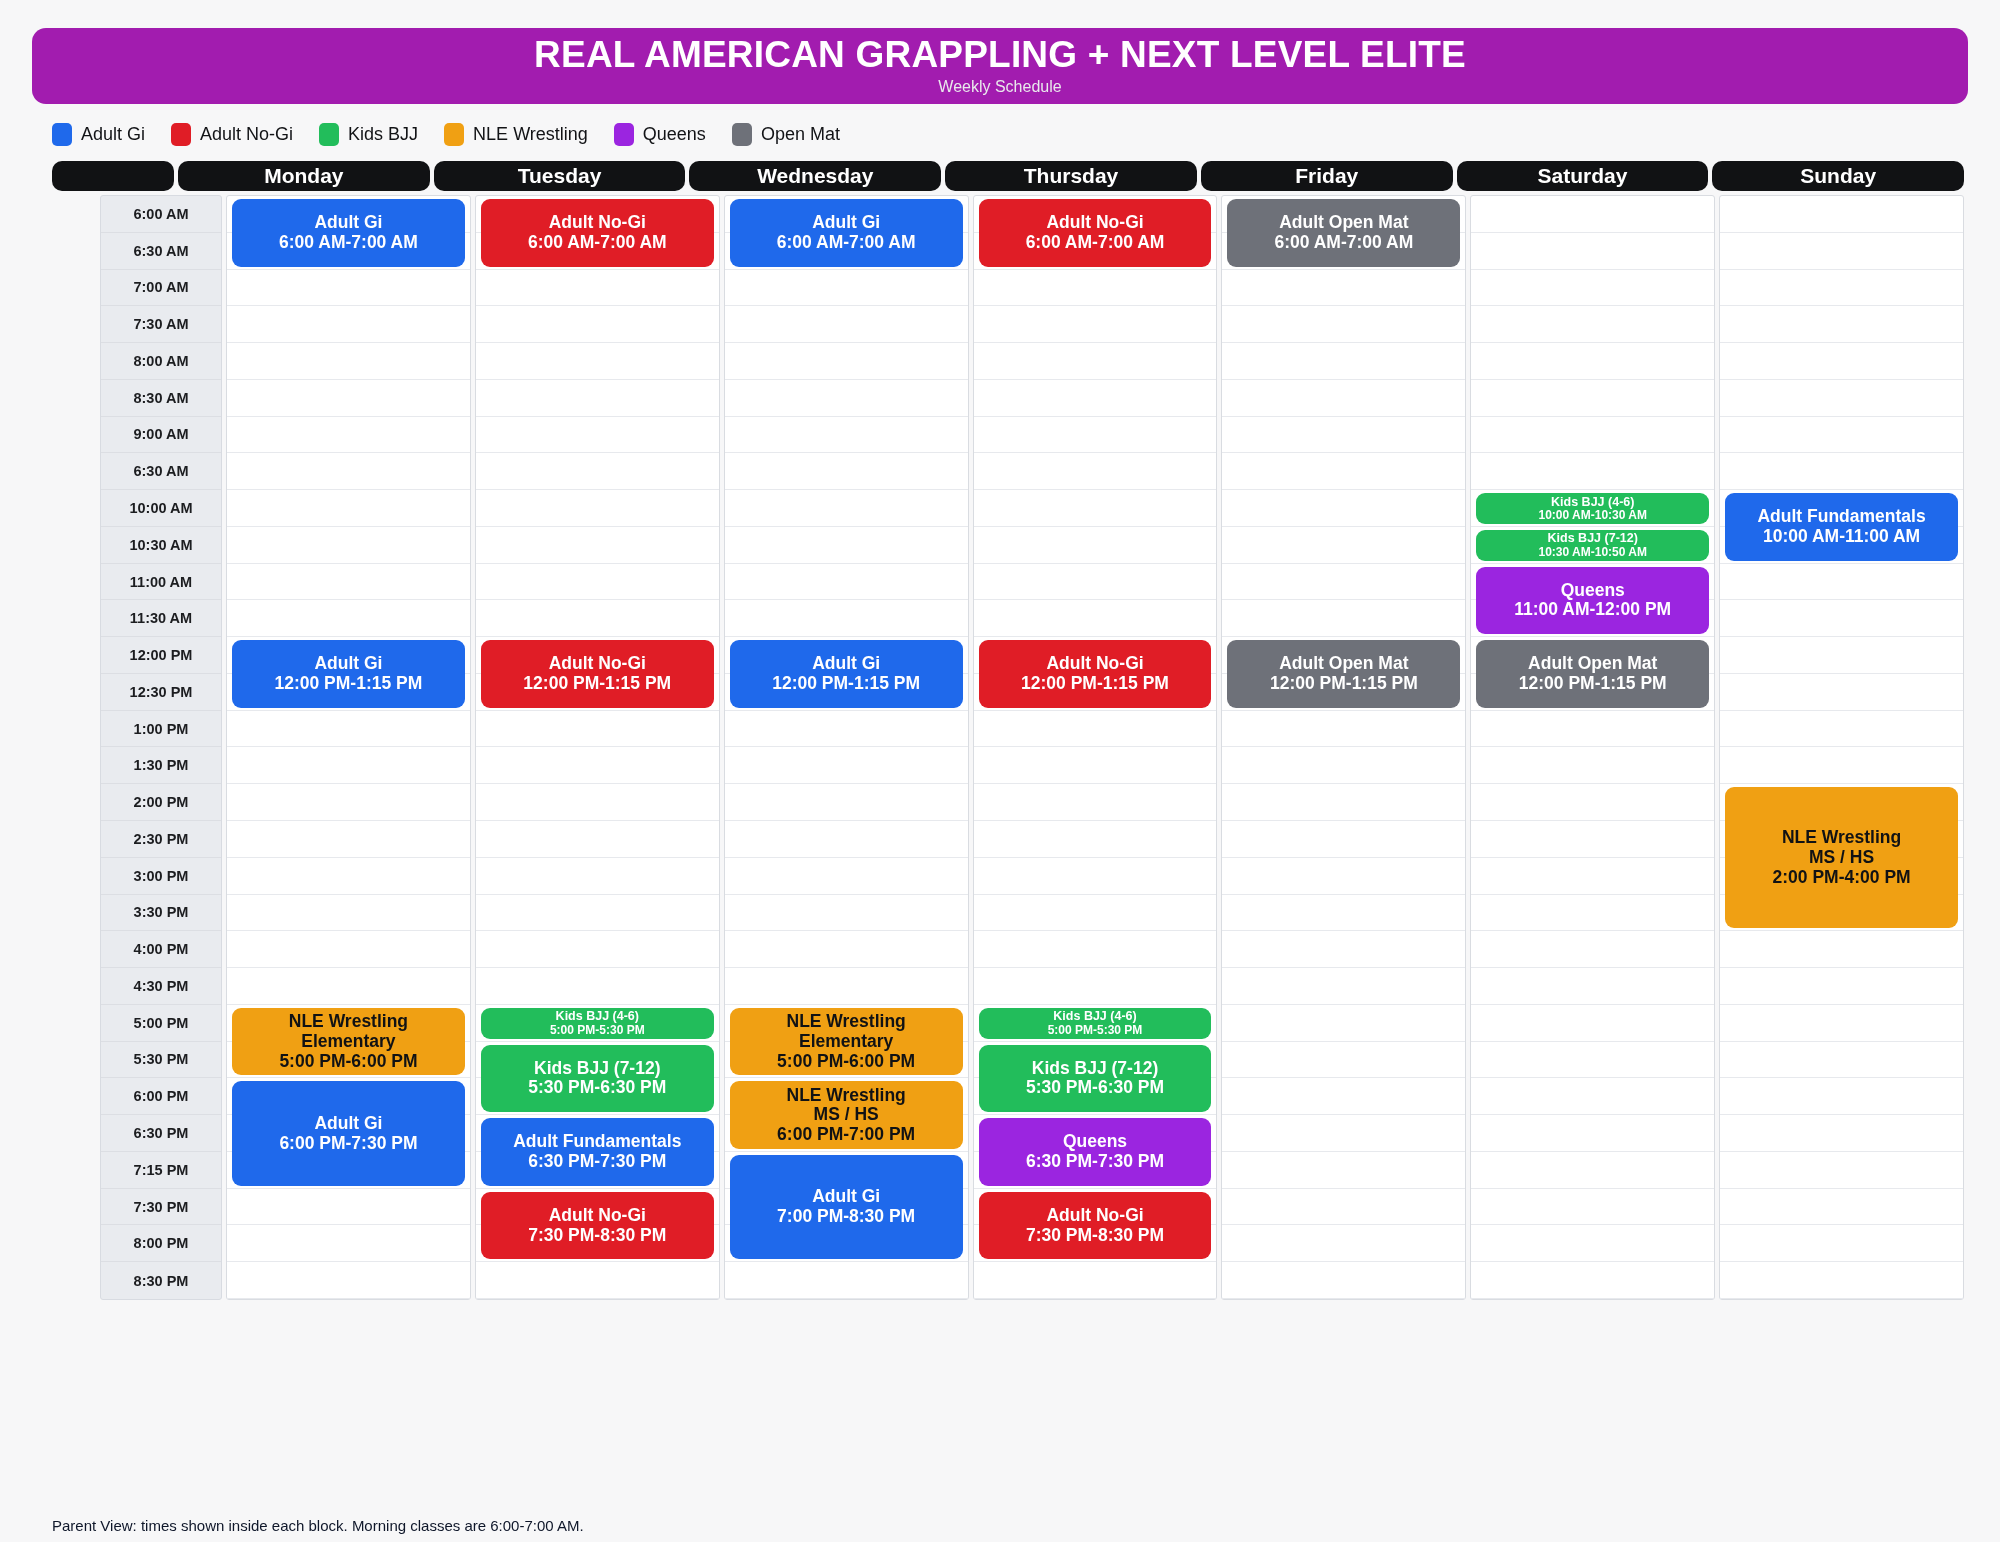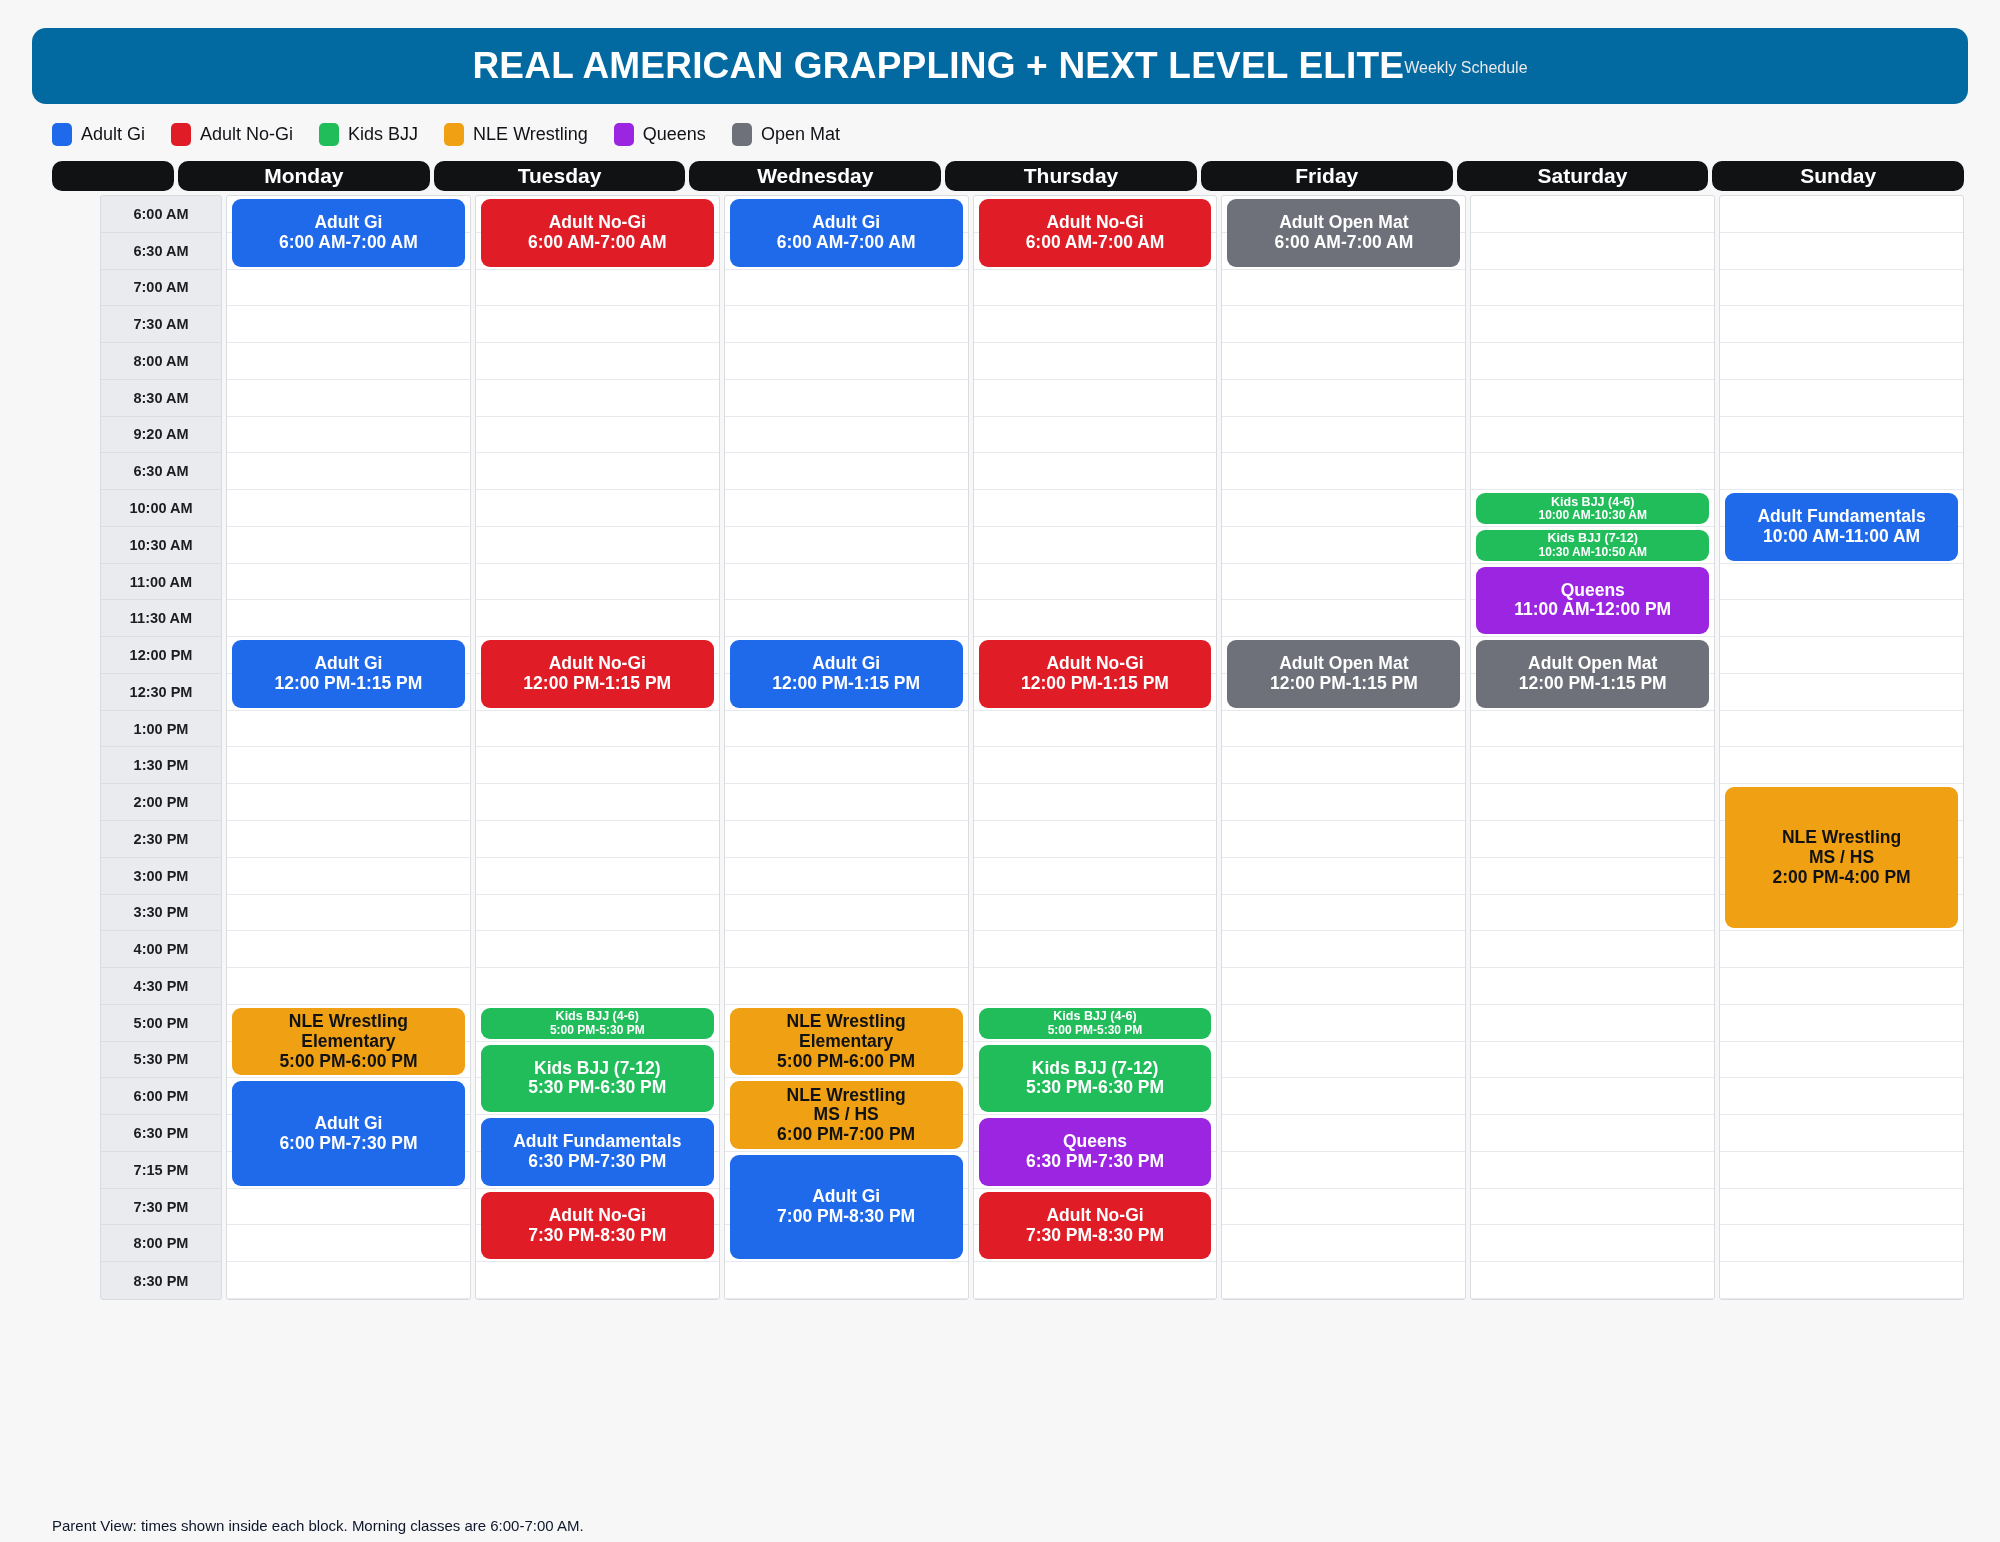--- a/index.html
+++ b/index.html
@@ -7,24 +7,24 @@
     width: 2000px; height: 1542px;
     background: #f7f7f8;
     font-family: "Liberation Sans", sans-serif;
     overflow: hidden;
   }
   .page { position: relative; width: 2000px; height: 1542px; padding: 0 32px; }
 
   
   .title-bar {
     margin: 28px 0 0 0;
-    background: #0369a1;
+    background: #a21caf;
     border-radius: 14px;
     height: 76px;
-    display: flex; flex-direction: row;
+    display: flex; flex-direction: column;
     align-items: center; justify-content: center;
   }
   .title-main {
     color: #ffffff;
     font-size: 37px;
     font-weight: bold;
     letter-spacing: .2px;
     line-height: 1.05;
   }
   .title-sub {
@@ -167,21 +167,21 @@
         <div class="head-cell head-day">Sunday</div>
       </div>
     <div class="body-row" id="body-row">
       <div class="time-col" id="time-col">
           <div class="time-slot">6:00 AM</div>
           <div class="time-slot">6:30 AM</div>
           <div class="time-slot">7:00 AM</div>
           <div class="time-slot">7:30 AM</div>
           <div class="time-slot">8:00 AM</div>
           <div class="time-slot">8:30 AM</div>
-          <div class="time-slot">9:20 AM</div>
+          <div class="time-slot">9:00 AM</div>
           <div class="time-slot">6:30 AM</div>
           <div class="time-slot">10:00 AM</div>
           <div class="time-slot">10:30 AM</div>
           <div class="time-slot">11:00 AM</div>
           <div class="time-slot">11:30 AM</div>
           <div class="time-slot">12:00 PM</div>
           <div class="time-slot">12:30 PM</div>
           <div class="time-slot">1:00 PM</div>
           <div class="time-slot">1:30 PM</div>
           <div class="time-slot">2:00 PM</div>

